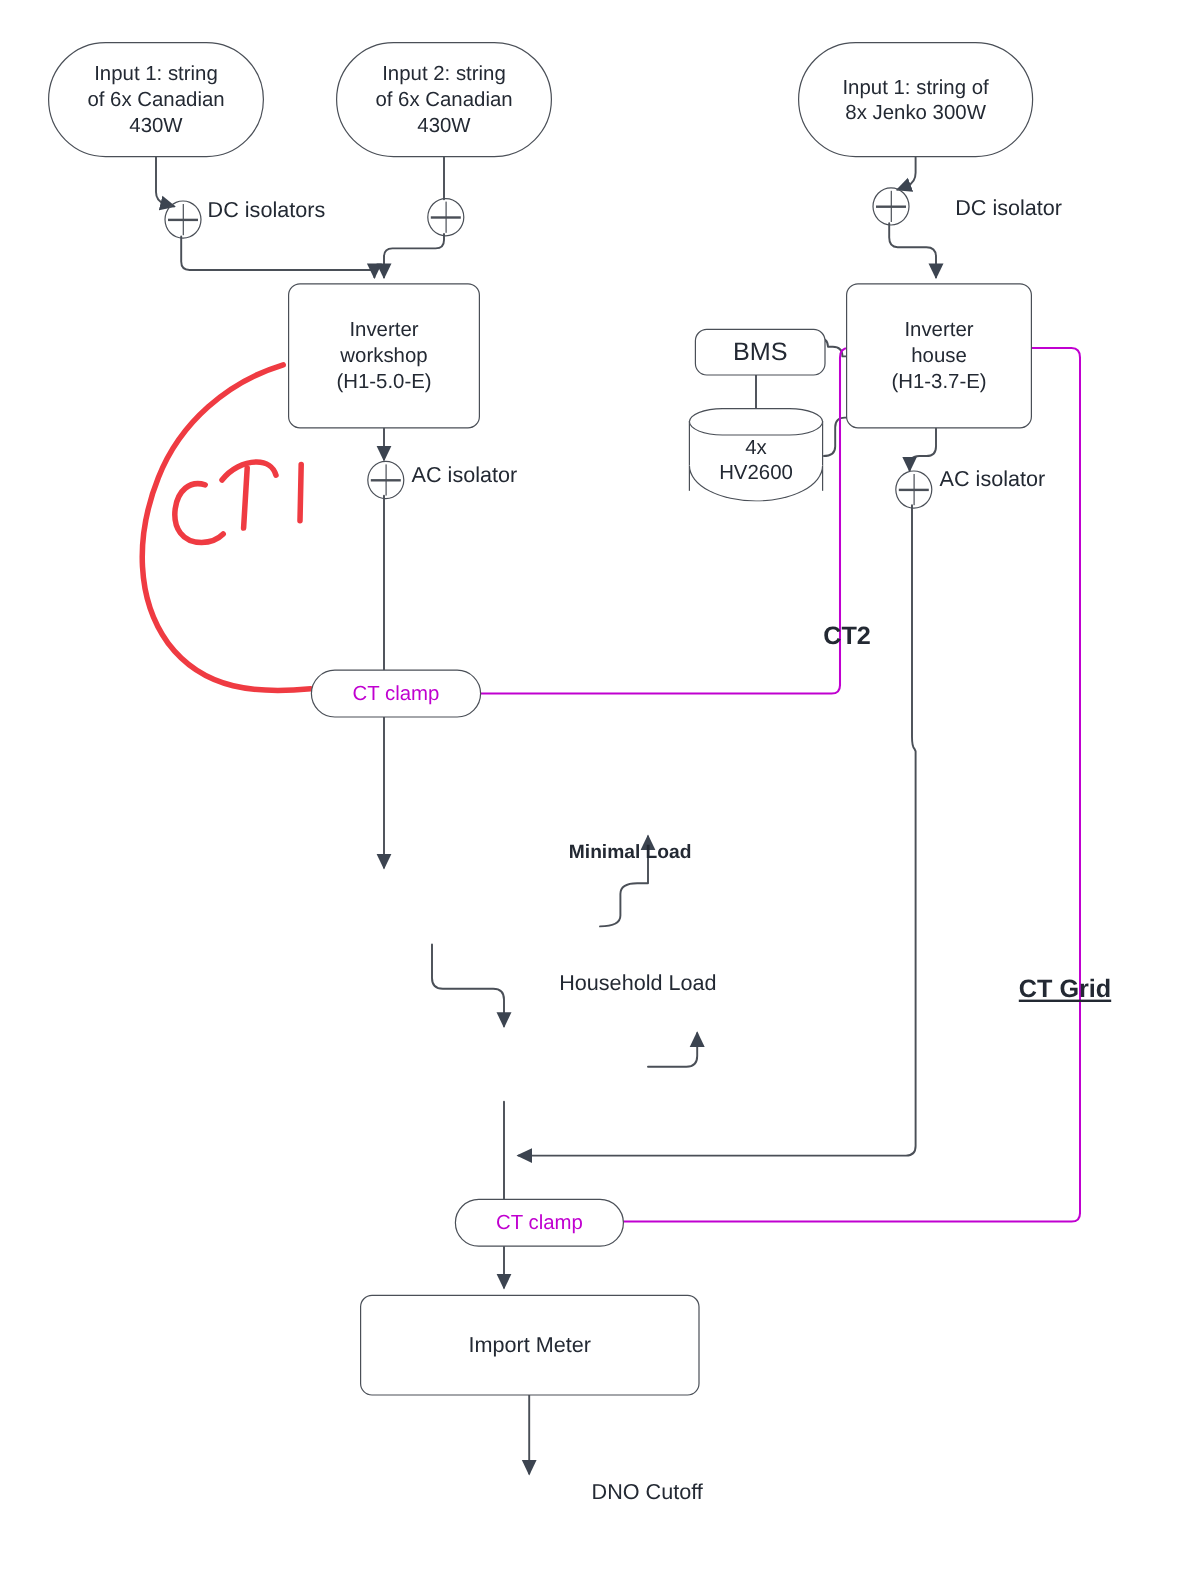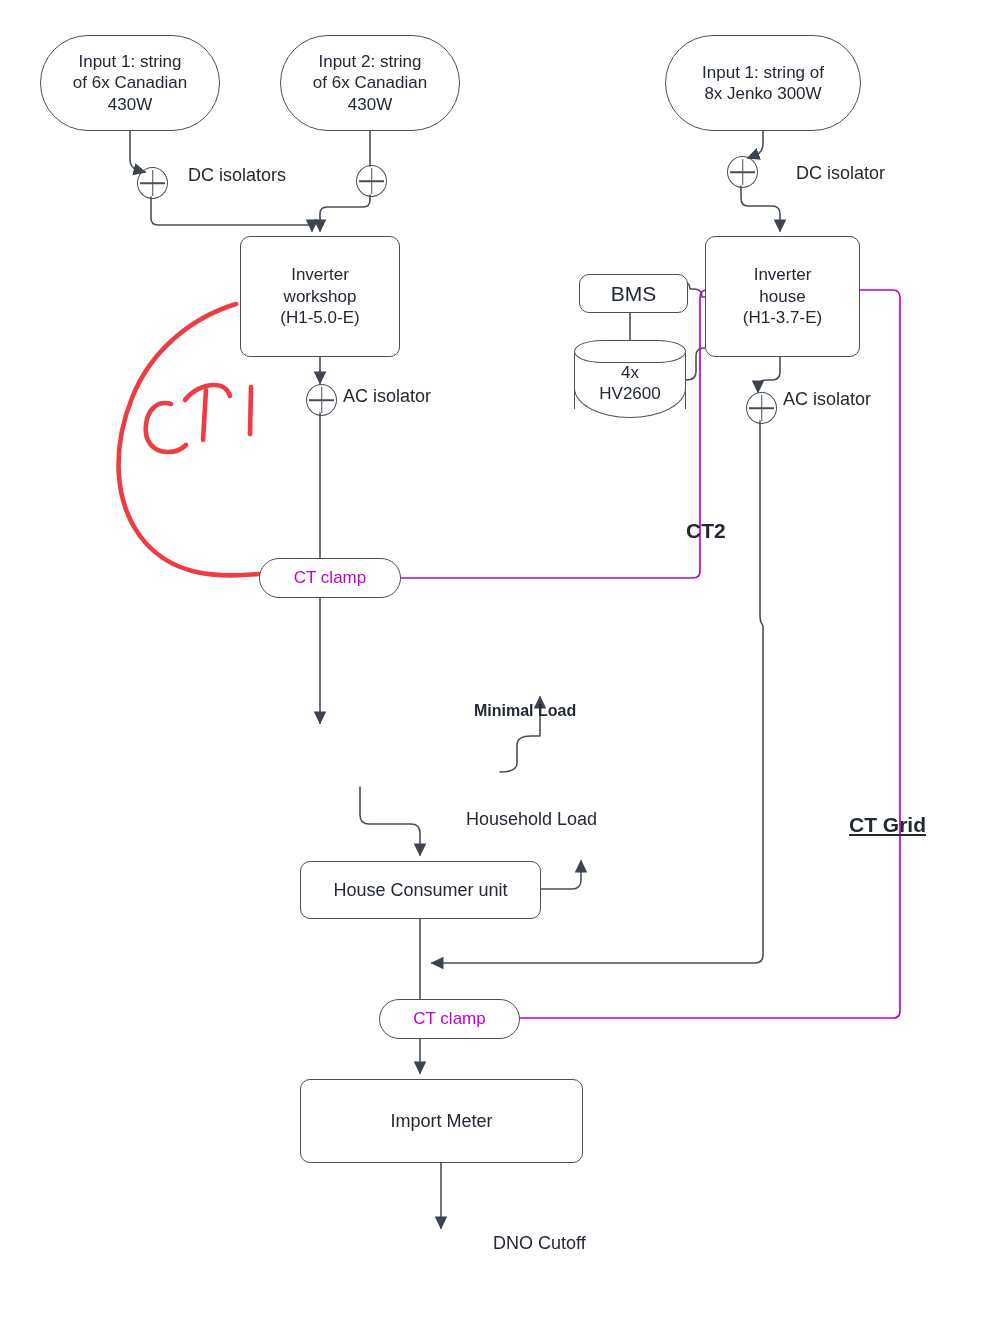--- a/index.html
+++ b/index.html
@@ -162,33 +162,30 @@
       <span>4x</span><br>
       <span>HV2600</span>
     </div>
   </div>
 
   <div class="node pill" style="left:259px;top:558px;width:142px;height:40px;font-size:17px;">
     <span class="magenta-txt">CT clamp</span>
   </div>
 
 
-  <div class="node rrect" style="left:300px;top:861px;width:241px;height:58px;font-size:18px;">
-    <span>House Consumer unit</span>
-  </div>
 
   <div class="node pill" style="left:379px;top:999px;width:141px;height:40px;font-size:17px;">
     <span class="magenta-txt">CT clamp</span>
   </div>
 
   <div class="node rrect" style="left:300px;top:1079px;width:283px;height:84px;font-size:18px;">
     <span>Import Meter</span>
   </div>
 
-  <div class="lbl" style="left:188px;top:165px;font-size:18px;">DC isolators</div>
+  <div class="lbl" style="left:173px;top:165px;font-size:18px;">DC isolators</div>
 
   <div class="lbl" style="left:796px;top:163px;font-size:18px;">DC isolator</div>
 
   <div class="lbl" style="left:343px;top:386px;font-size:18px;">AC isolator</div>
 
   <div class="lbl" style="left:783px;top:389px;font-size:18px;">AC isolator</div>
 
   <div class="lbl bold" style="left:686px;top:519px;font-size:21px;">CT2</div>
 
   <div class="lbl bold" style="left:849px;top:813px;font-size:21px;text-decoration:underline;">CT Grid</div>

